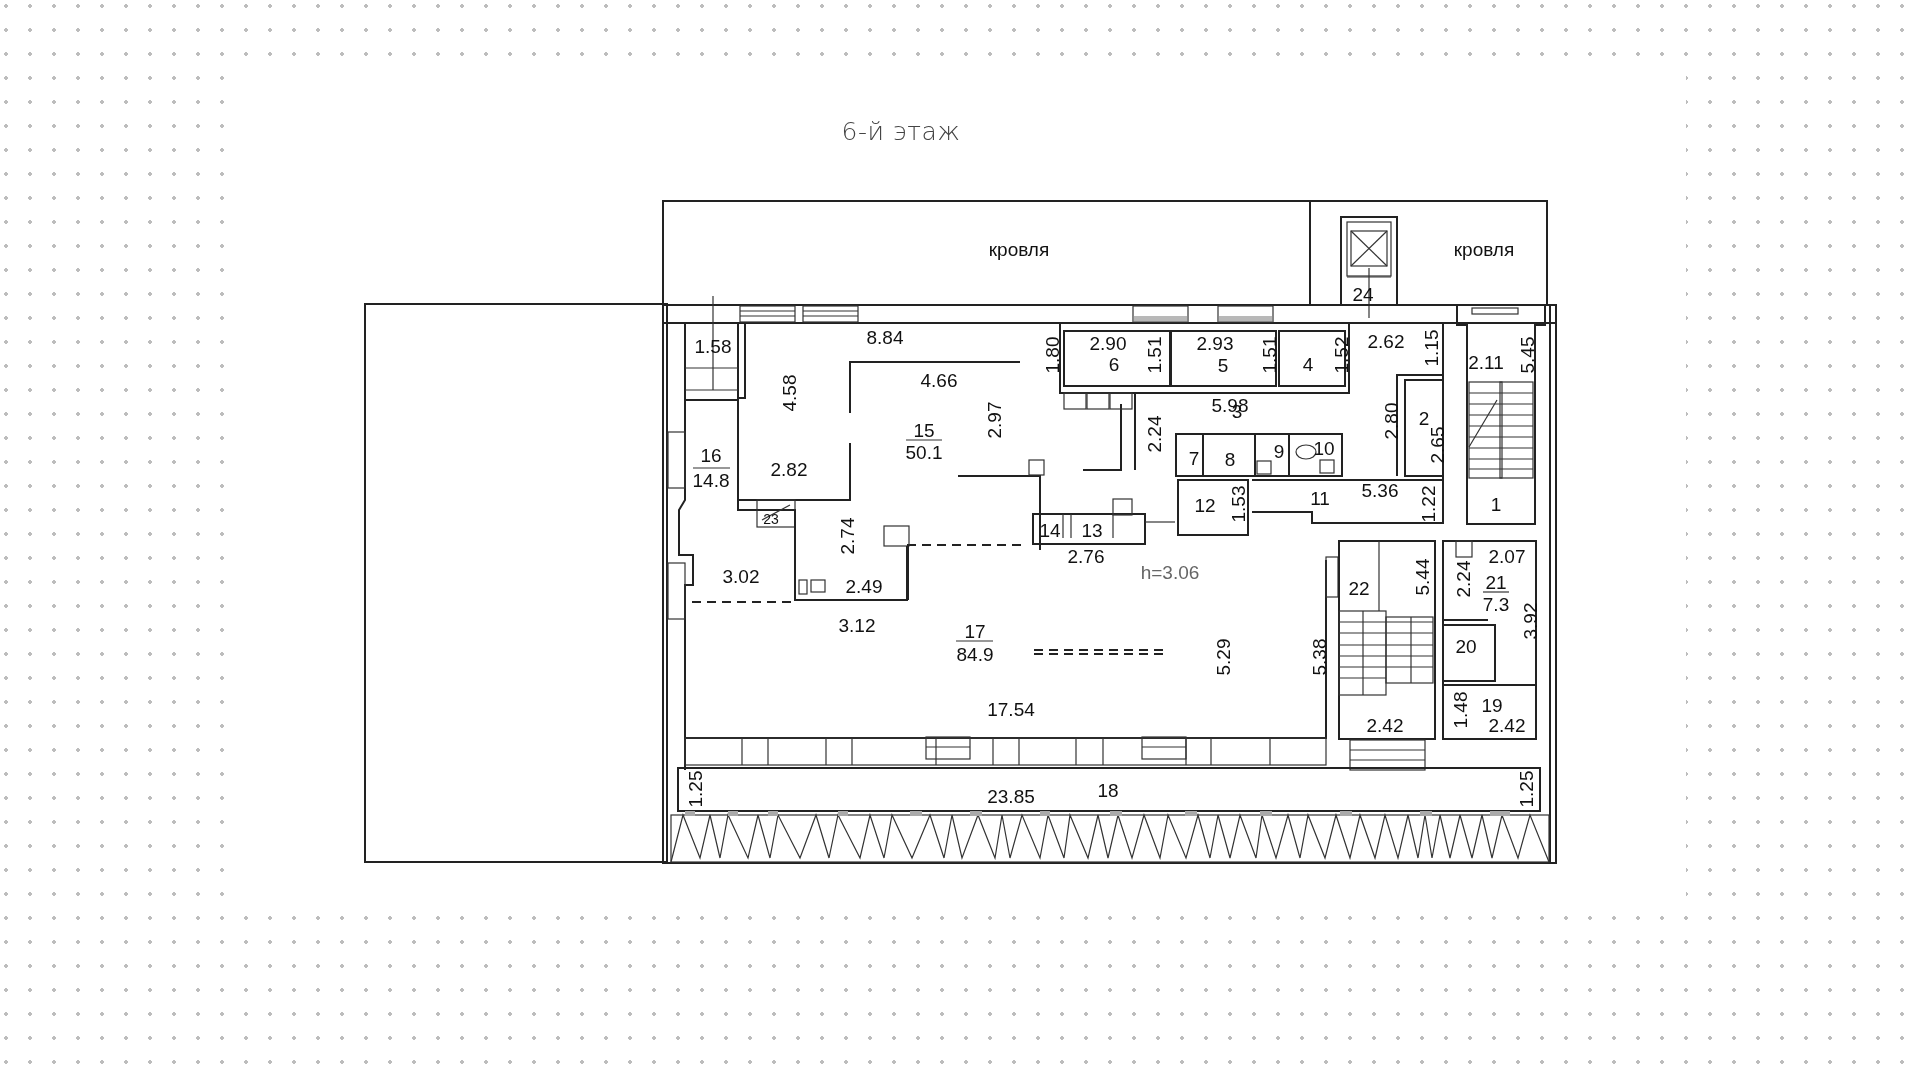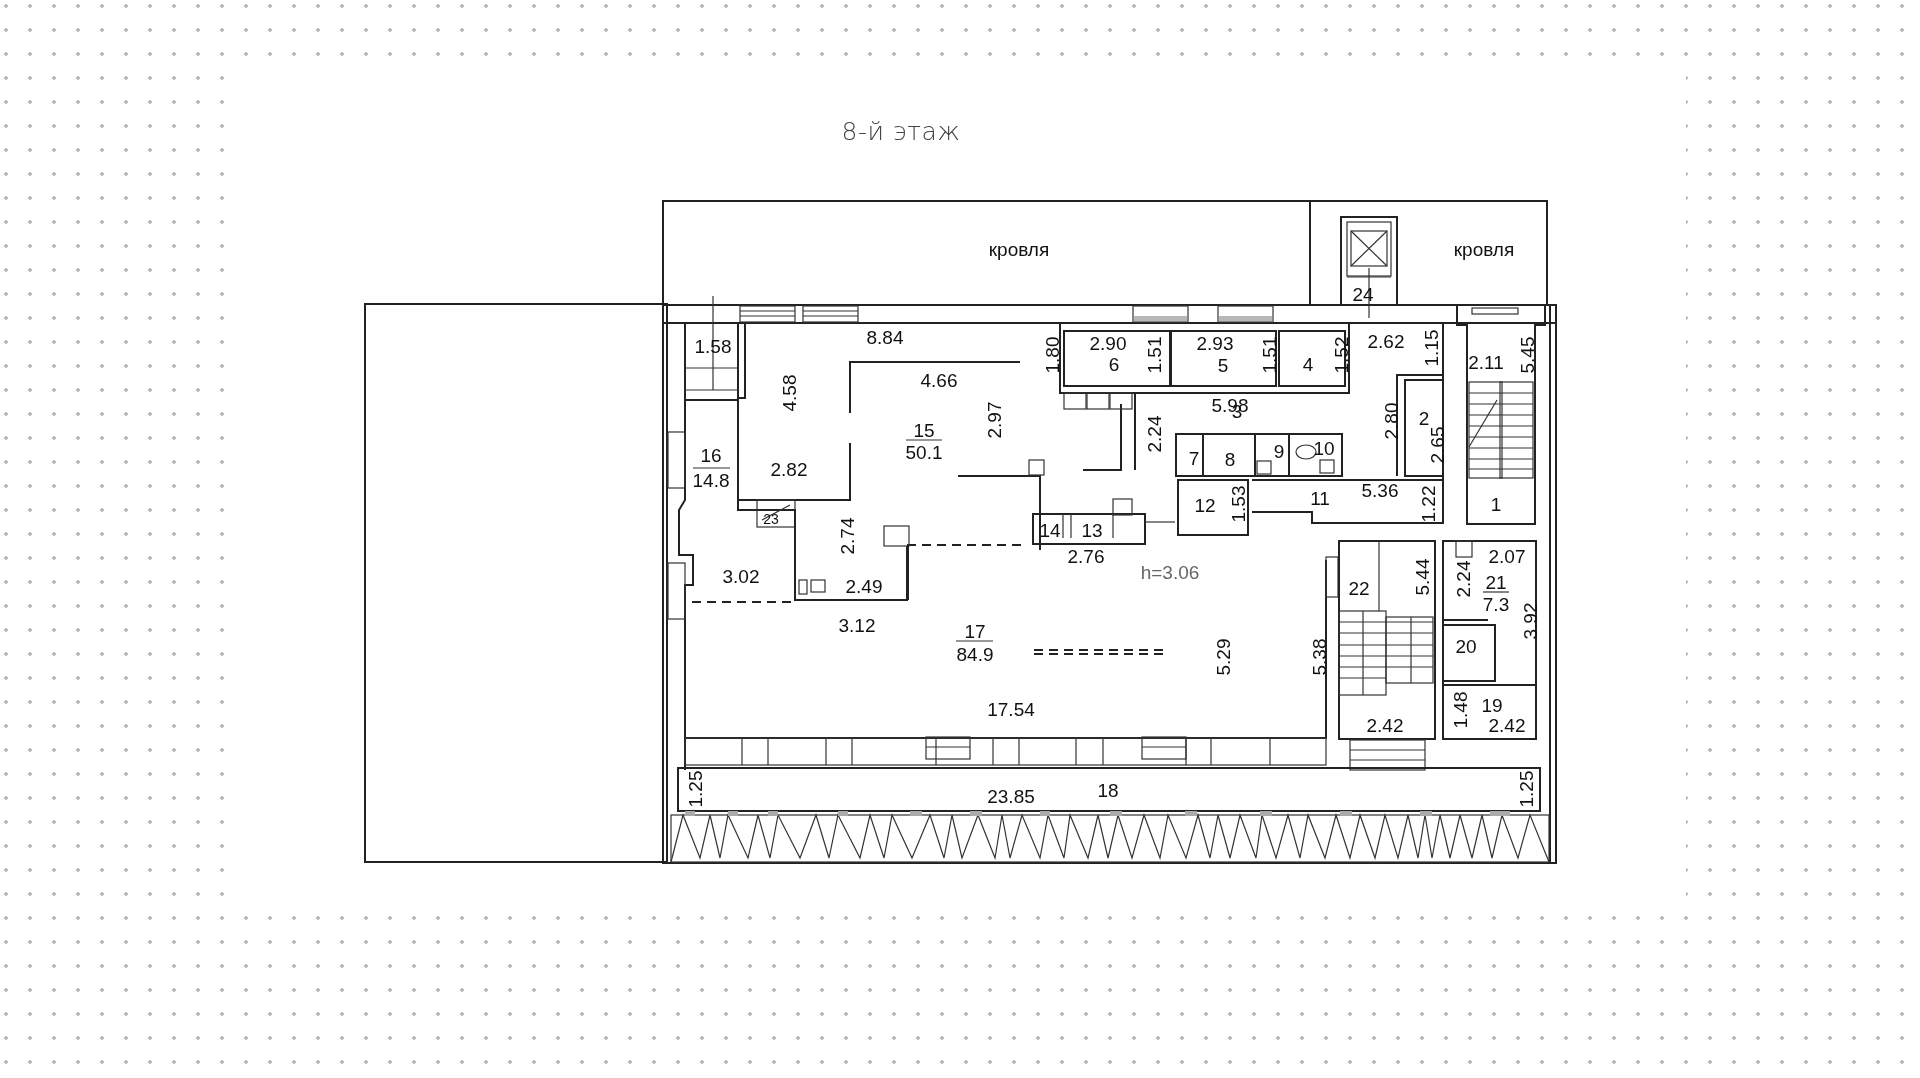--- a/index.html
+++ b/index.html
@@ -30,21 +30,21 @@
   .lbl-sm { font-family: "Liberation Sans", sans-serif; font-size: 14px; fill: #111; }
   .lbl-h { font-family: "Liberation Sans", sans-serif; font-size: 19px; fill: #666; }
   .hatch { fill: #888; }
   .gray { fill: #aaa; }
 </style>
 </head>
 <body>
 
 <div id="sheet"></div>
 <div id="floor-title">
-    <span>8-й этаж</span>
+    <span>6-й этаж</span>
   </div>
 
 <svg id="plan" width="1920" height="1078" viewBox="0 0 1920 1078">
 
   <rect class="w" x="365" y="304" width="302" height="558"></rect>
 
   <g>
     <polyline class="w" points="663,304 663,201 1310,201 1310,304"></polyline>
     <text class="lbl" x="1019" y="256" text-anchor="middle">кровля</text>
   </g>

